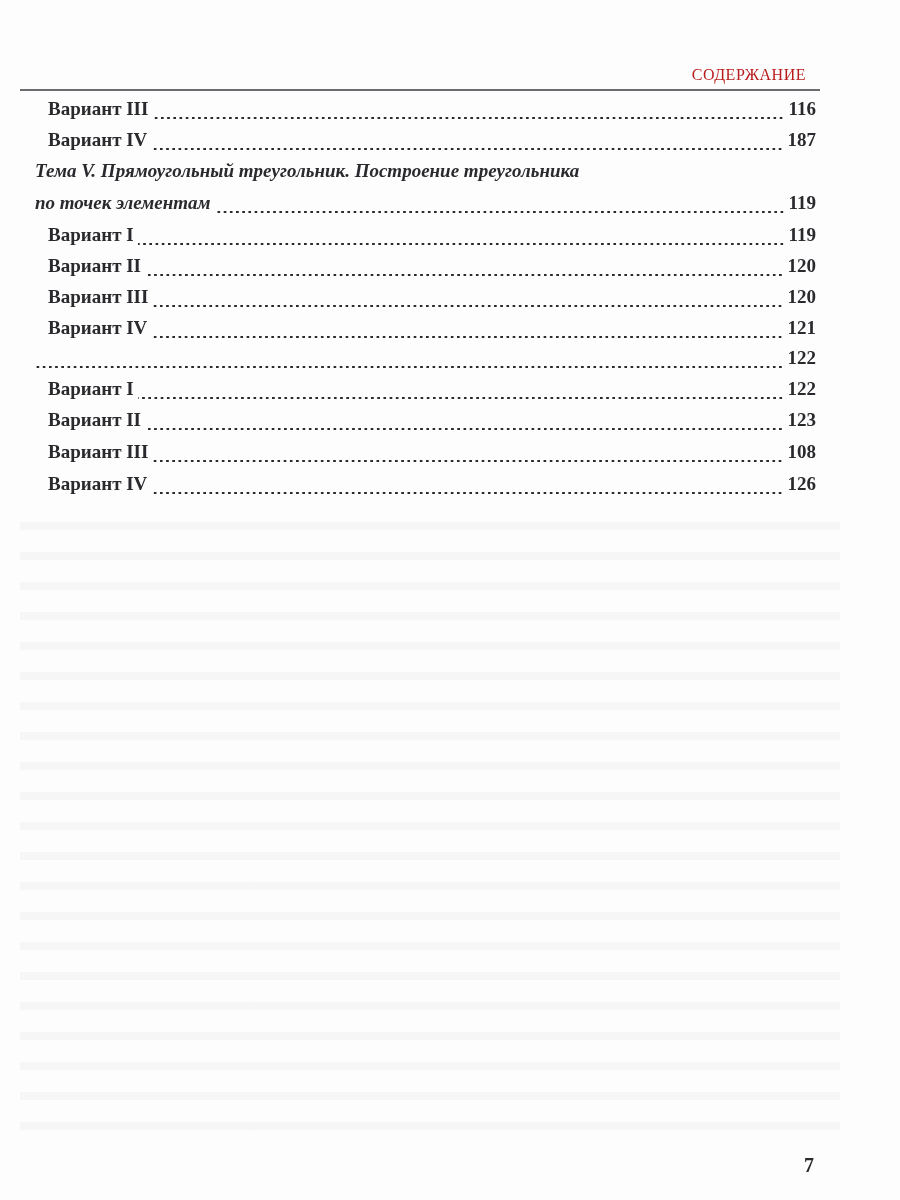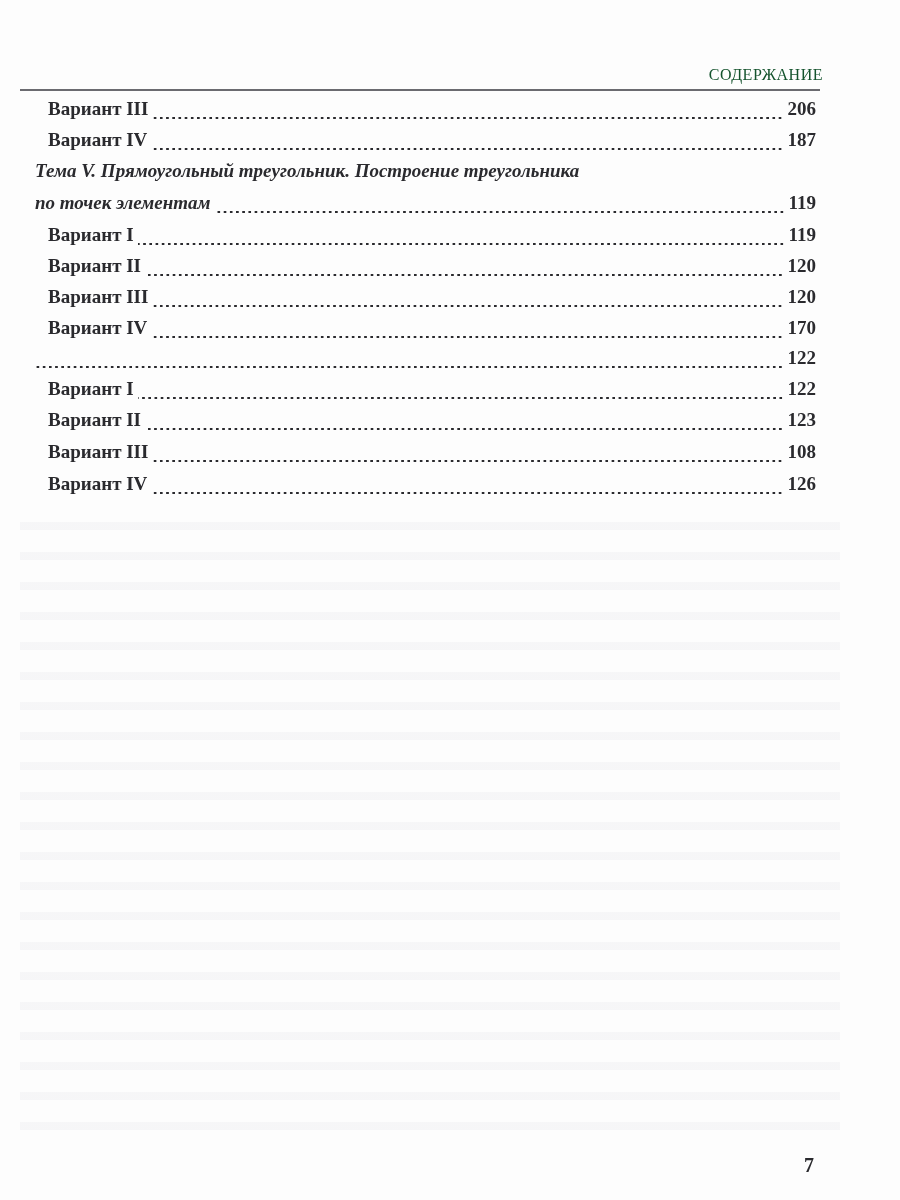--- a/index.html
+++ b/index.html
@@ -10,23 +10,23 @@
     color: #2a2a2e;
   }
   .page { position: absolute; inset: 0; }
   .bleed {
     position: absolute; left: 20px; right: 60px; top: 500px; height: 640px;
     background:
       repeating-linear-gradient(180deg, transparent 0 22px, rgba(170,170,185,0.10) 22px 30px);
     opacity: 0.8;
   }
   .header-title {
-    position: absolute; right: 77px; top: 66px;
+    position: absolute; right: 94px; top: 66px;
     font-family: "Liberation Serif", "DejaVu Serif", serif;
-    font-size: 16px; letter-spacing: 0.5px; color: #14532d;
+    font-size: 16px; letter-spacing: 0.5px; color: #b91c1c;
   }
   .header-rule {
     position: absolute; left: 20px; width: 800px; top: 89px; height: 2px;
     background: #6b6b70;
   }
   .toc { position: absolute; left: 0; top: 98px; width: 900px; }
   .row {
     position: absolute; height: 30px; display: flex; align-items: baseline;
     font-family: "Liberation Serif", "DejaVu Serif", serif;
     font-size: 19px; color: #2a2a2e; white-space: nowrap; overflow: hidden;
@@ -53,21 +53,21 @@
 <div class="page">
   <div class="bleed"></div>
 
   <div class="header-title">СОДЕРЖАНИЕ</div>
   <div class="header-rule"></div>
 
   <div class="toc">
     <div class="row variant" style="top:0px">
       <span class="label">Вариант III</span>
       <span class="leader"></span>
-      <span class="pg">206</span>
+      <span class="pg">116</span>
     </div>
     <div class="row variant" style="top:31px">
       <span class="label">Вариант IV</span>
       <span class="leader"></span>
       <span class="pg">187</span>
     </div>
     <div class="row topic noleader" style="top:62px">
       <span class="label">Тема V. Прямоугольный треугольник. Построение треугольника</span>
     </div>
     <div class="row topic" style="top:94px">
@@ -86,21 +86,21 @@
       <span class="pg">120</span>
     </div>
     <div class="row variant" style="top:188px">
       <span class="label">Вариант III</span>
       <span class="leader"></span>
       <span class="pg">120</span>
     </div>
     <div class="row variant" style="top:219px">
       <span class="label">Вариант IV</span>
       <span class="leader"></span>
-      <span class="pg">170</span>
+      <span class="pg">121</span>
     </div>
     <div class="row topic" style="top:249px">
       <span class="leader"></span>
       <span class="pg">122</span>
     </div>
     <div class="row variant" style="top:280px">
       <span class="label">Вариант I</span>
       <span class="leader"></span>
       <span class="pg">122</span>
     </div>

